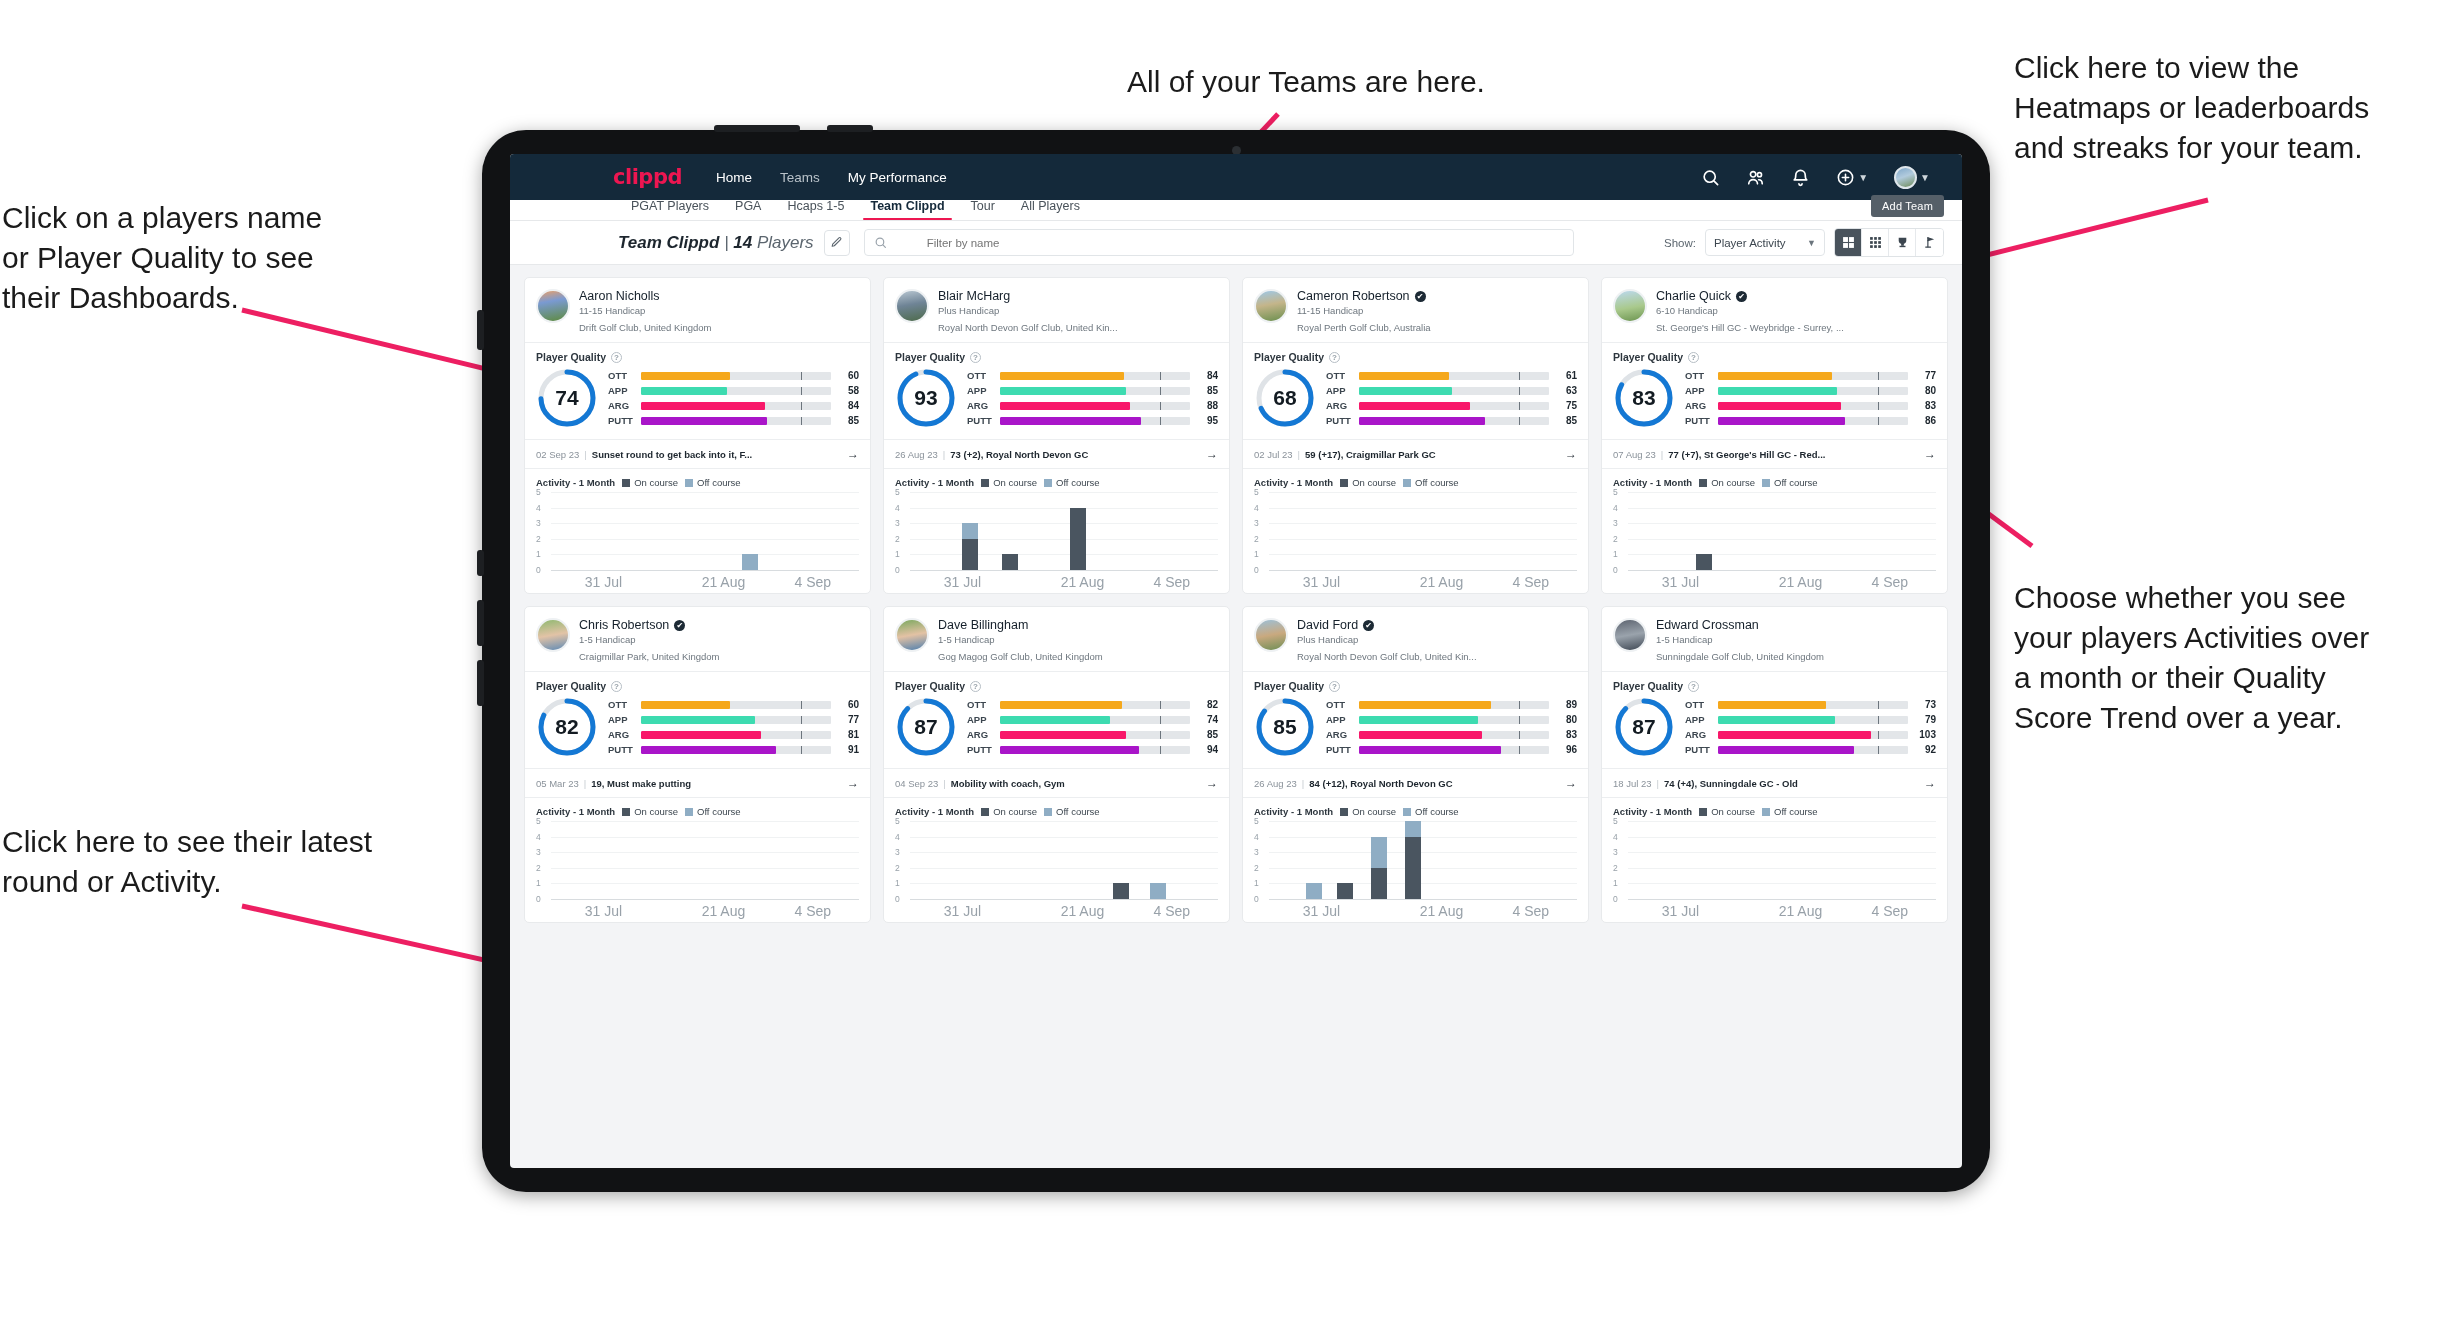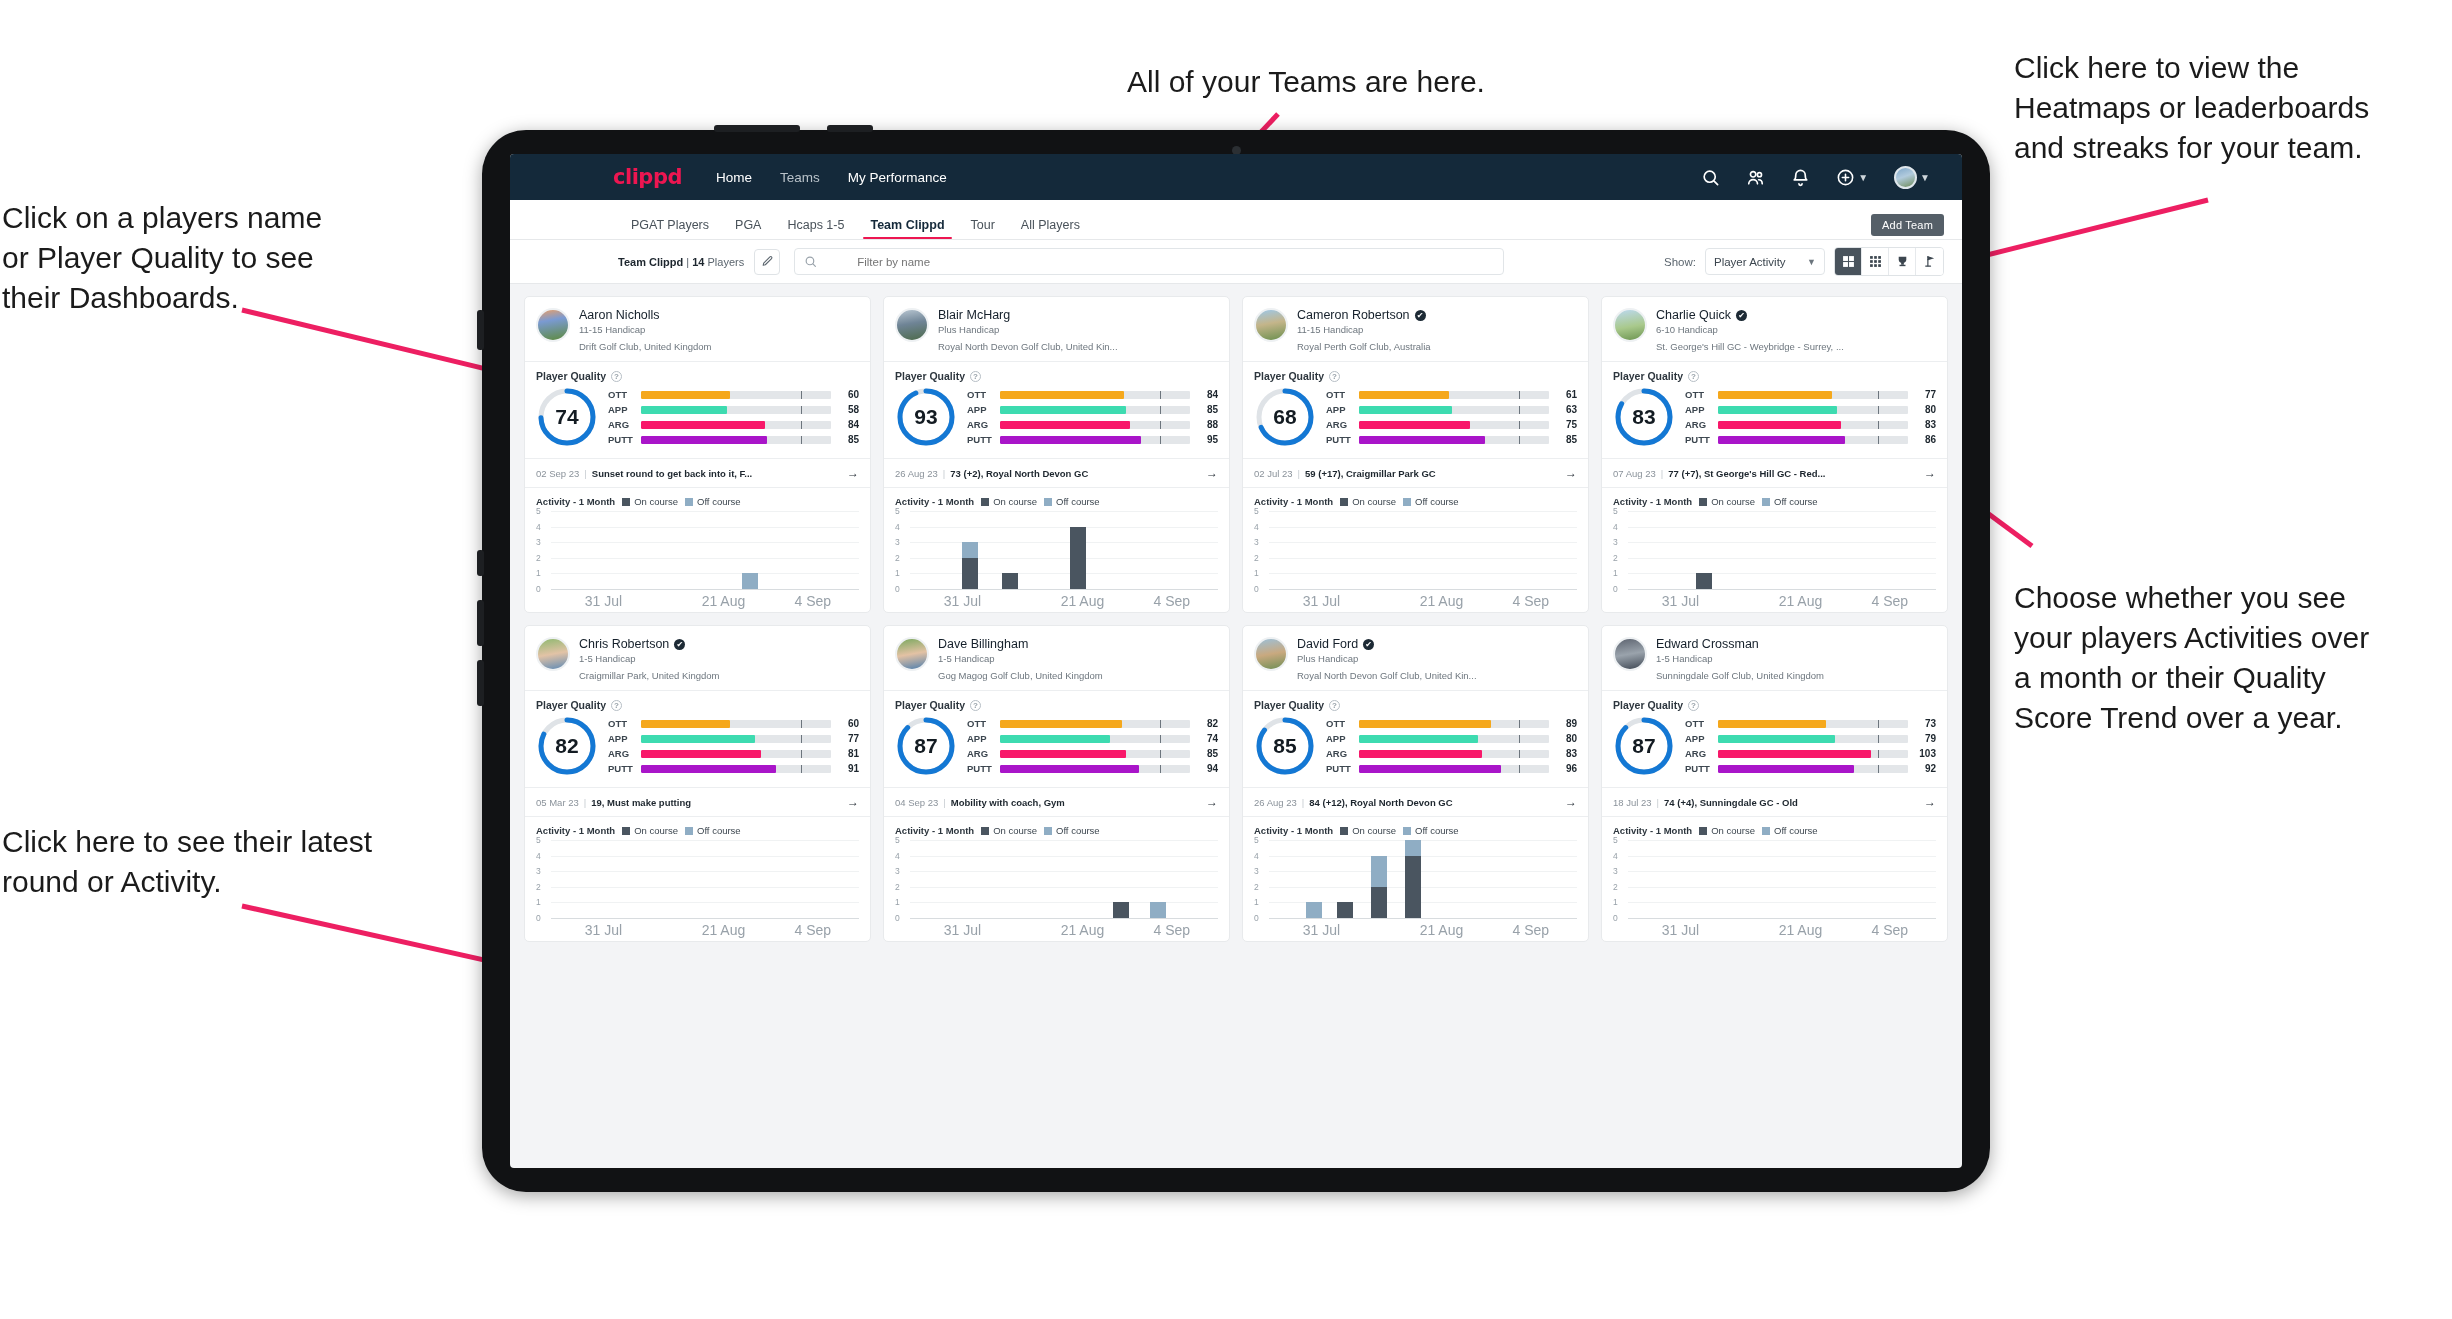--- a/index.html
+++ b/index.html
@@ -73,21 +73,21 @@
   .chev { font-size: 10px; color:#cfd6db; margin-left:3px; }
   .avatar-sm {
     width: 23px; height: 23px; border-radius: 50%;
     background: linear-gradient(160deg,#7fa7c9 0%,#b2cbdd 45%,#6e8c5a 100%);
     border: 2px solid #dfe6eb;
   }
   .grp { display:flex; align-items:center; }
 
   
   .subnav {
-    height: 40px; background: #ffffff;
+    height: 21px; background: #ffffff;
     display: flex; align-items: flex-end; padding-left: 108px;
     position: relative; border-bottom: 1px solid #e6e8ea;
   }
   .tab {
     font-size: 12.5px; color: #49525a; padding: 0 13px 7px 13px;
     position: relative; white-space: nowrap;
   }
   .tab.active { color: #14293a; font-weight: 600; }
   .tab.active:after {
     content: ""; position: absolute; left: 6px; right: 6px; bottom: 0;
@@ -97,21 +97,21 @@
     position: absolute; right: 18px; bottom: 3px;
     background: #555f68; color: #fff; font-size: 11px;
     padding: 5px 11px; border-radius: 3px; letter-spacing:.2px;
   }
 
   
   .toolbar {
     height: 44px; background: #ffffff; border-bottom: 1px solid #e6e8ea;
     display: flex; align-items: center; padding: 0 18px 0 108px;
   }
-  .team-label { font-size: 11px; color: #5b656e; white-space: nowrap; }
+  .team-label { font-size: 17px; color: #5b656e; white-space: nowrap; font-style: italic; }
   .team-label b { color: #1d262e; font-weight: 700; }
   .edit-btn {
     width: 26px; height: 26px; border: 1px solid #dfe3e6; border-radius: 4px;
     margin-left: 10px; display: flex; align-items: center; justify-content: center;
     color: #5b656e;
   }
   .search-wrap {
     flex: 1; max-width: 710px; height: 27px; margin-left: 14px;
     border: 1px solid #e1e5e8; border-radius: 4px; background: #fff;
     display: flex; align-items: center; padding: 0 9px; gap: 8px;

